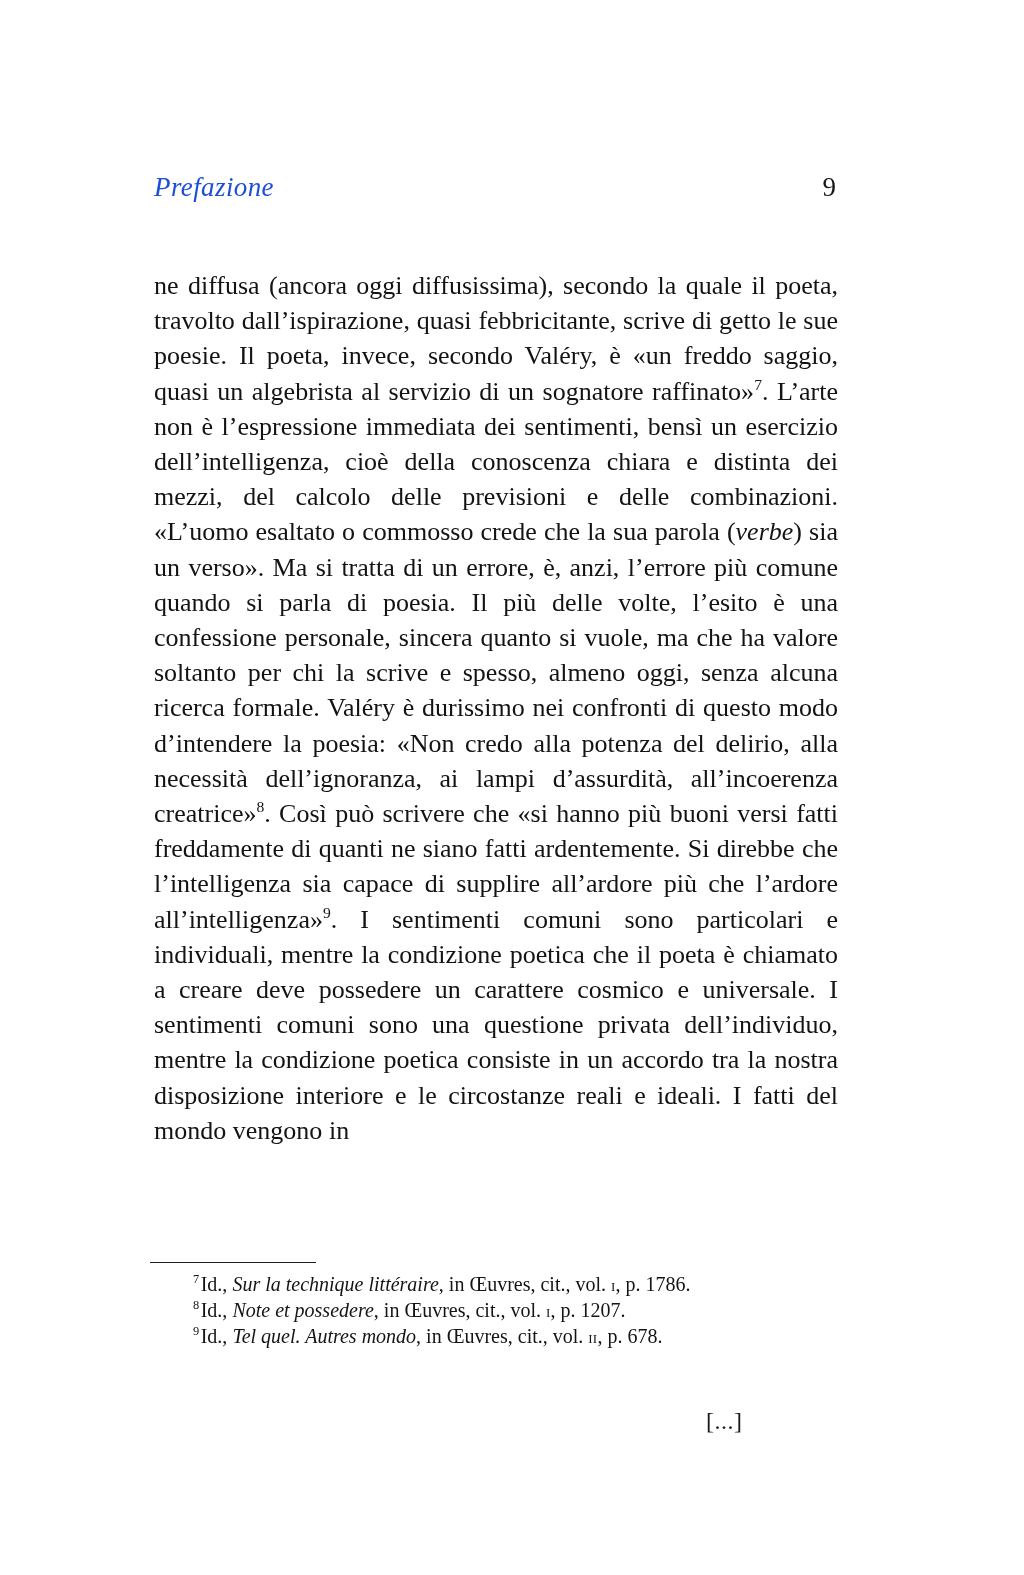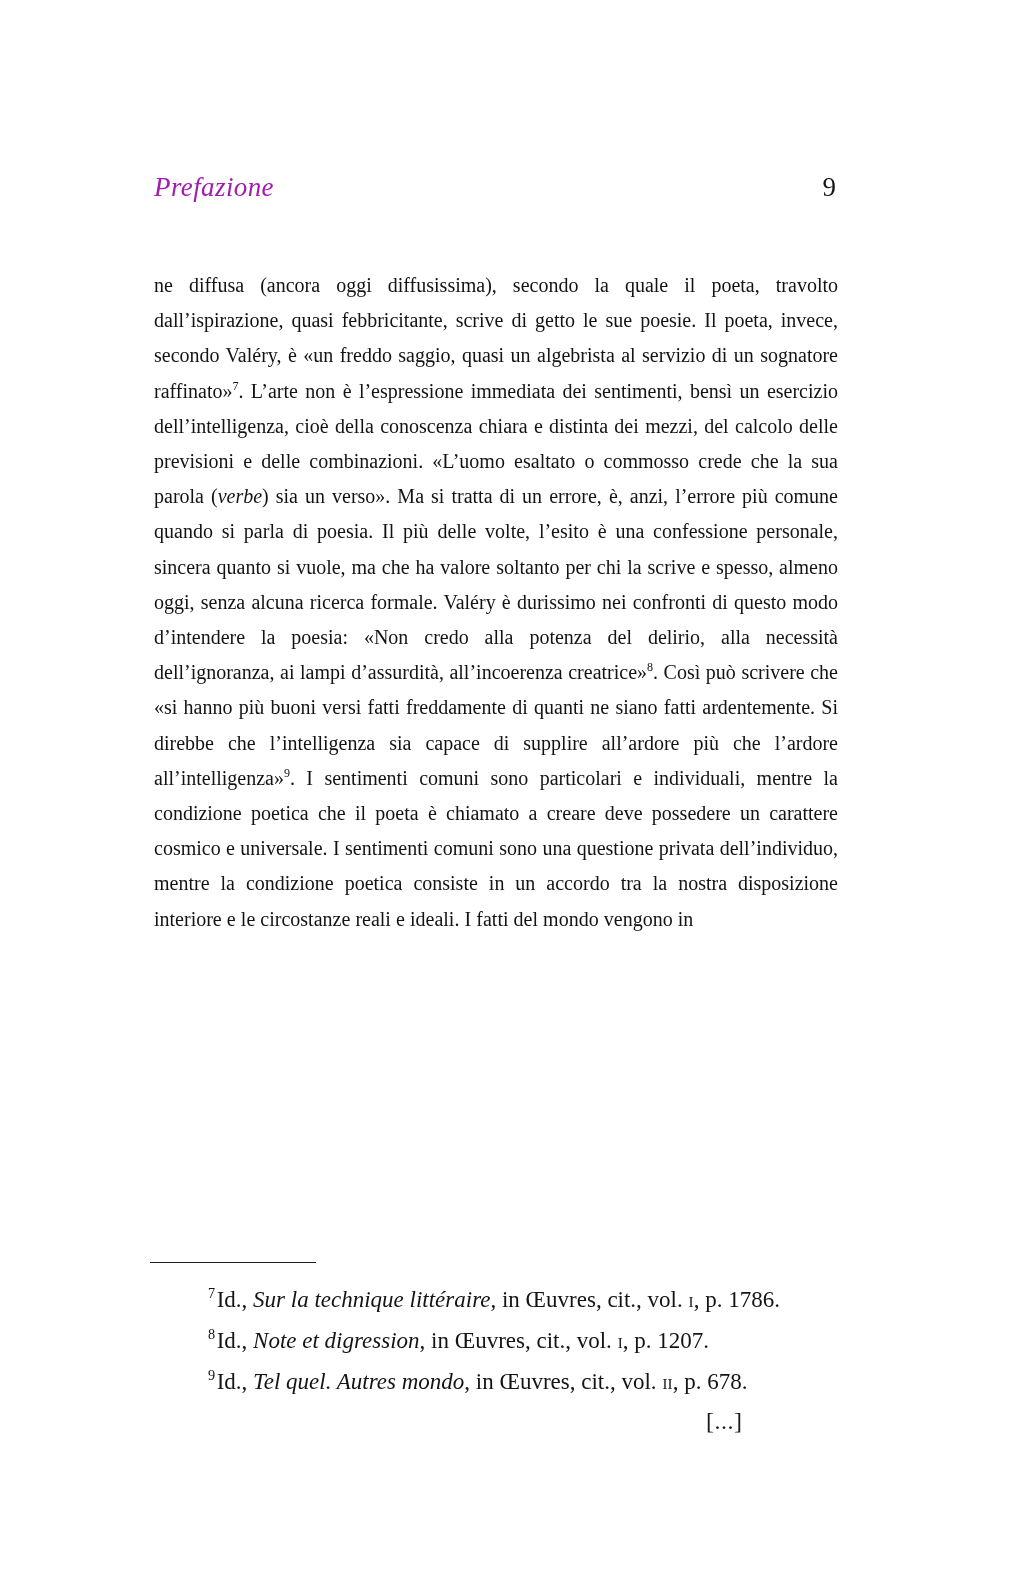--- a/index.html
+++ b/index.html
@@ -24,37 +24,37 @@
     top: 172px;
     width: 682px;
     display: flex;
     align-items: baseline;
     justify-content: space-between;
   }
   .running-head-title {
     font-style: italic;
     font-size: 27px;
     letter-spacing: 0.4px;
-    color: #a21caf;
+    color: #1d4ed8;
   }
   .running-head-folio {
     font-size: 27px;
     color: #161616;
   }
 
   
   .body-block {
     position: absolute;
     left: 154px;
     top: 268px;
     width: 684px;
   }
   .body-para {
     margin: 0;
-    font-size: 20px;
+    font-size: 26px;
     line-height: 35.2px;
     text-align: justify;
     text-align-last: left;
     color: #131313;
     hyphens: manual;
     word-spacing: 0.1px;
   }
   .body-para i { font-style: italic; }
   sup.fn-ref {
     font-size: 0.6em;
@@ -71,24 +71,24 @@
     height: 0;
     border-top: 1.6px solid #1c1c1c;
   }
   .footnotes {
     position: absolute;
     left: 154px;
     top: 1272px;
     width: 684px;
   }
   .footnote {
-    margin: 15px;
+    margin: 0;
     padding-left: 45px;
     text-indent: -6px;
-    font-size: 23px;
+    font-size: 20px;
     line-height: 25px;
     color: #141414;
     white-space: nowrap;
   }
   .footnote i { font-style: italic; }
   .footnote sup {
     font-size: 0.62em;
     vertical-align: super;
     line-height: 0;
     margin-right: 1.5px;
@@ -124,21 +124,21 @@
     <p class="body-para">ne diffusa (ancora oggi diffusissima), secondo la quale il poeta, travolto dall’ispirazione, quasi febbricitante, scrive di getto le sue poesie. Il poeta, invece, secondo Valéry, è «un freddo saggio, quasi un algebrista al servizio di un sognatore raffinato»<sup class="fn-ref">7</sup>. L’arte non è l’espressione immediata dei sentimenti, bensì un esercizio dell’intelligenza, cioè della conoscenza chiara e distinta dei mezzi, del calcolo delle previsioni e delle combinazioni. «L’uomo esaltato o commosso crede che la sua parola (<i>verbe</i>) sia un verso». Ma si tratta di un errore, è, anzi, l’errore più comune quando si parla di poesia. Il più delle volte, l’esito è una confessione personale, sincera quanto si vuole, ma che ha valore soltanto per chi la scrive e spesso, almeno oggi, senza alcuna ricerca formale. Valéry è durissimo nei confronti di questo modo d’intendere la poesia: «Non credo alla potenza del delirio, alla necessità dell’ignoranza, ai lampi d’assurdità, all’incoerenza creatrice»<sup class="fn-ref">8</sup>. Così può scrivere che «si hanno più buoni versi fatti freddamente di quanti ne siano fatti ardentemente. Si direbbe che l’intelligenza sia capace di supplire all’ardore più che l’ardore all’intelligenza»<sup class="fn-ref">9</sup>. I sentimenti comuni sono particolari e individuali, mentre la condizione poetica che il poeta è chiamato a creare deve possedere un carattere cosmico e universale. I sentimenti comuni sono una questione privata dell’individuo, mentre la condizione poetica consiste in un accordo tra la nostra disposizione interiore e le circostanze reali e ideali. I fatti del mondo vengono in</p>
   </div>
 
   <div class="footnote-rule"></div>
 
   <div class="footnotes">
     <p class="footnote">
       <sup>7</sup><span>Id., <i>Sur la technique littéraire</i>, in Œuvres, cit., vol. <span class="smallcap-num">I</span>, p. 1786.</span>
     </p>
     <p class="footnote">
-      <sup>8</sup><span>Id., <i>Note et digression</i>, in Œuvres, cit., vol. <span class="smallcap-num">I</span>, p. 1207.</span>
+      <sup>8</sup><span>Id., <i>Note et possedere</i>, in Œuvres, cit., vol. <span class="smallcap-num">I</span>, p. 1207.</span>
     </p>
     <p class="footnote">
       <sup>9</sup><span>Id., <i>Tel quel. Autres mondo</i>, in Œuvres, cit., vol. <span class="smallcap-num">II</span>, p. 678.</span>
     </p>
   </div>
 
   <div class="ellipsis-marker">[...]</div>
 
 </div>
 

